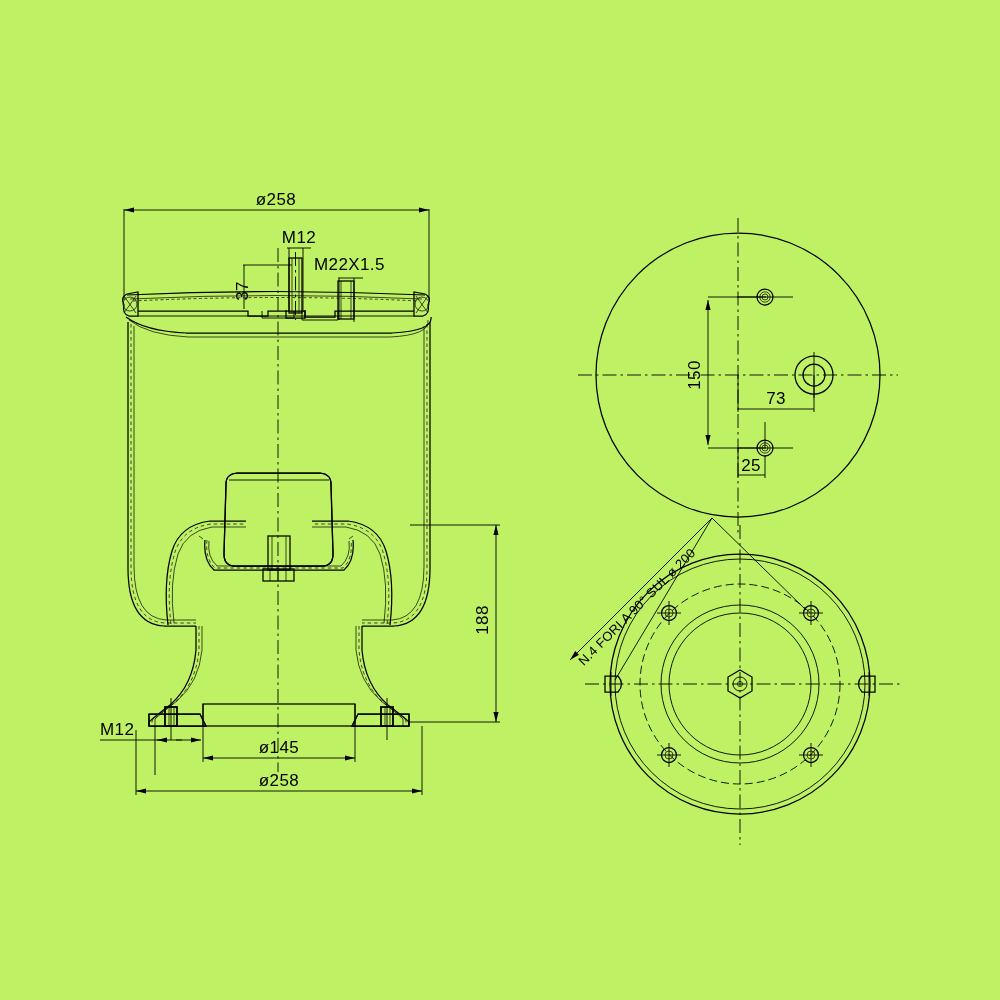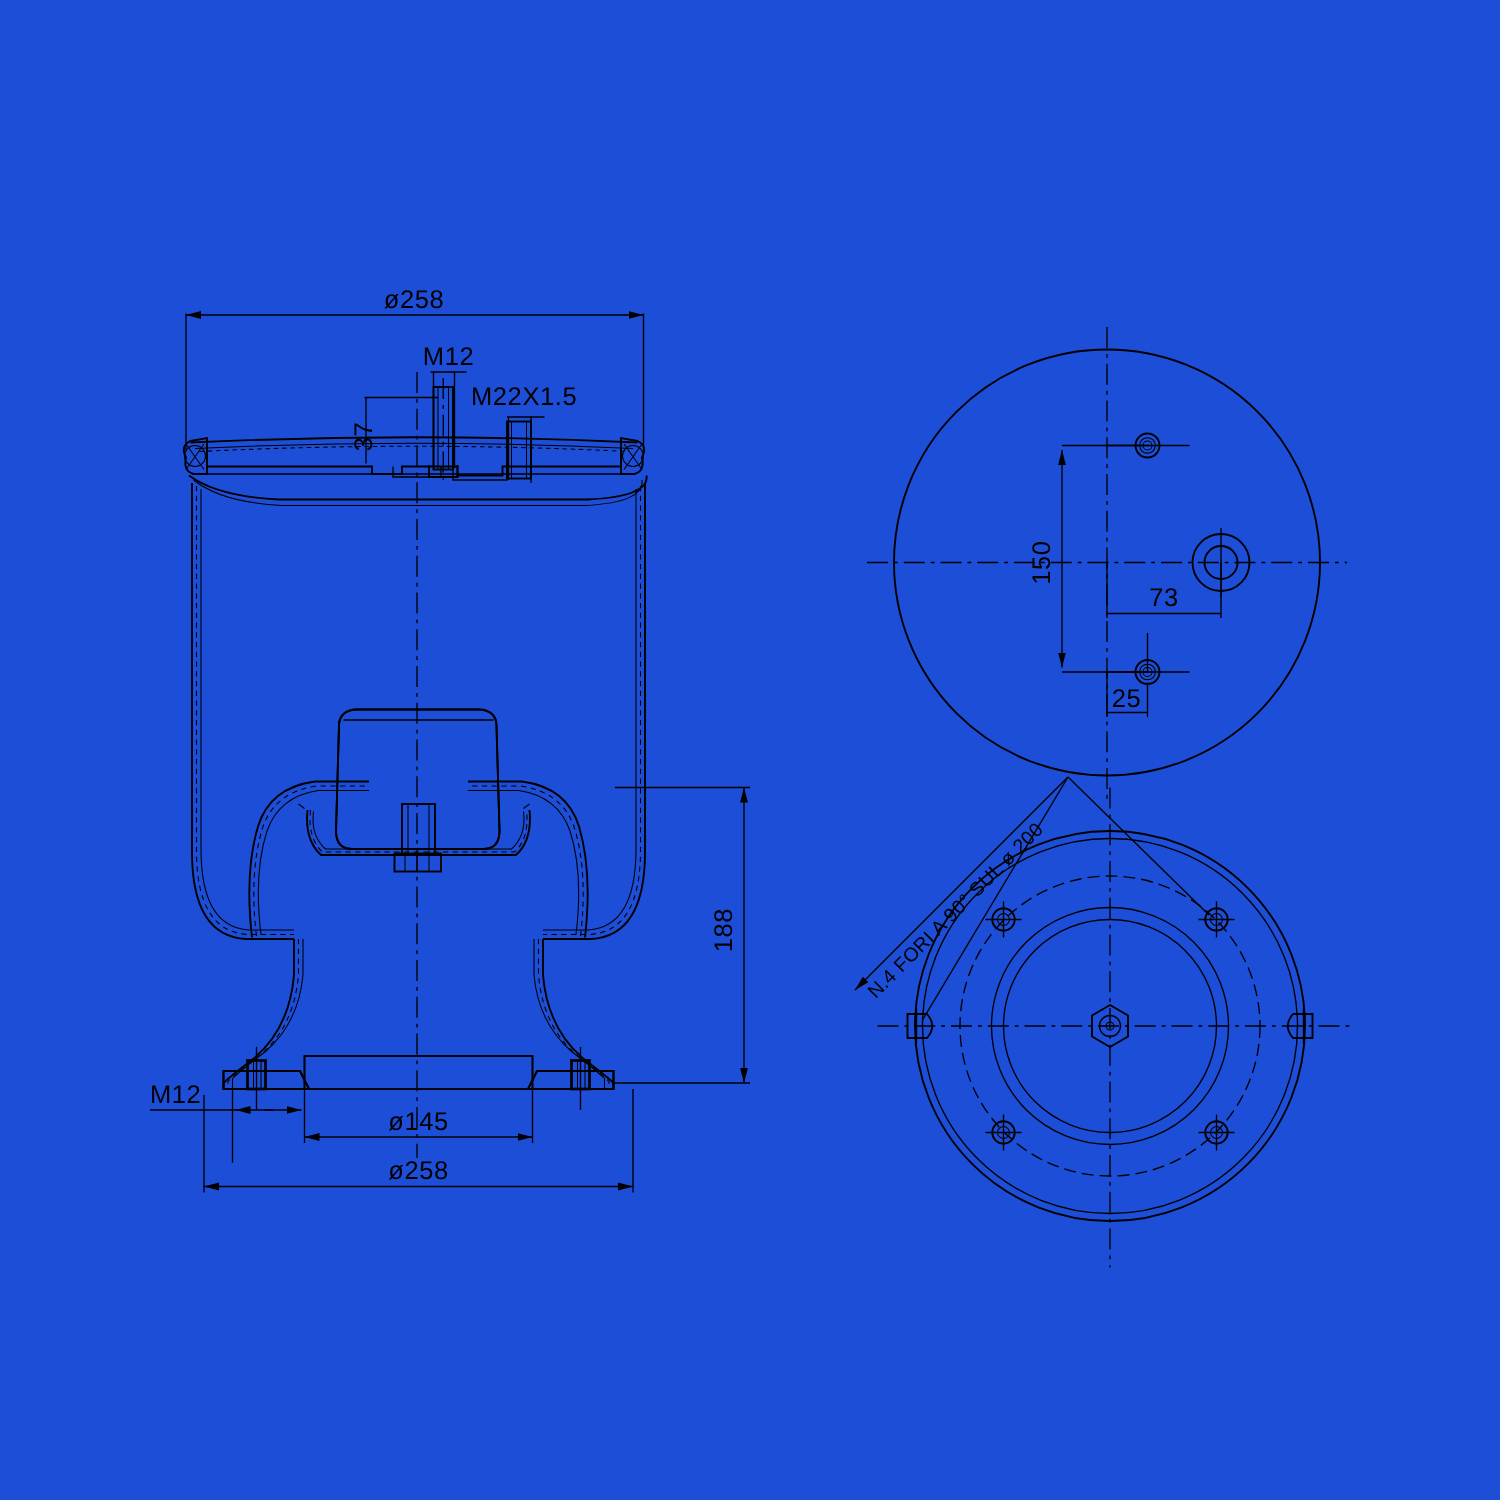--- a/index.html
+++ b/index.html
@@ -11,21 +11,21 @@
   body {
     width: 1000px;
     height: 1000px;
     overflow: hidden;
     font-family: "Liberation Sans", sans-serif;
   }
   #drawing-root {
     position: relative;
     width: 1000px;
     height: 1000px;
-    background: #1d4ed8;
+    background: #bef264;
   }
   svg.sheet {
     position: absolute;
     top: 0;
     left: 0;
     width: 1000px;
     height: 1000px;
     display: block;
   }
   .ln      { stroke: #000000; fill: none; stroke-width: 1.25; }

